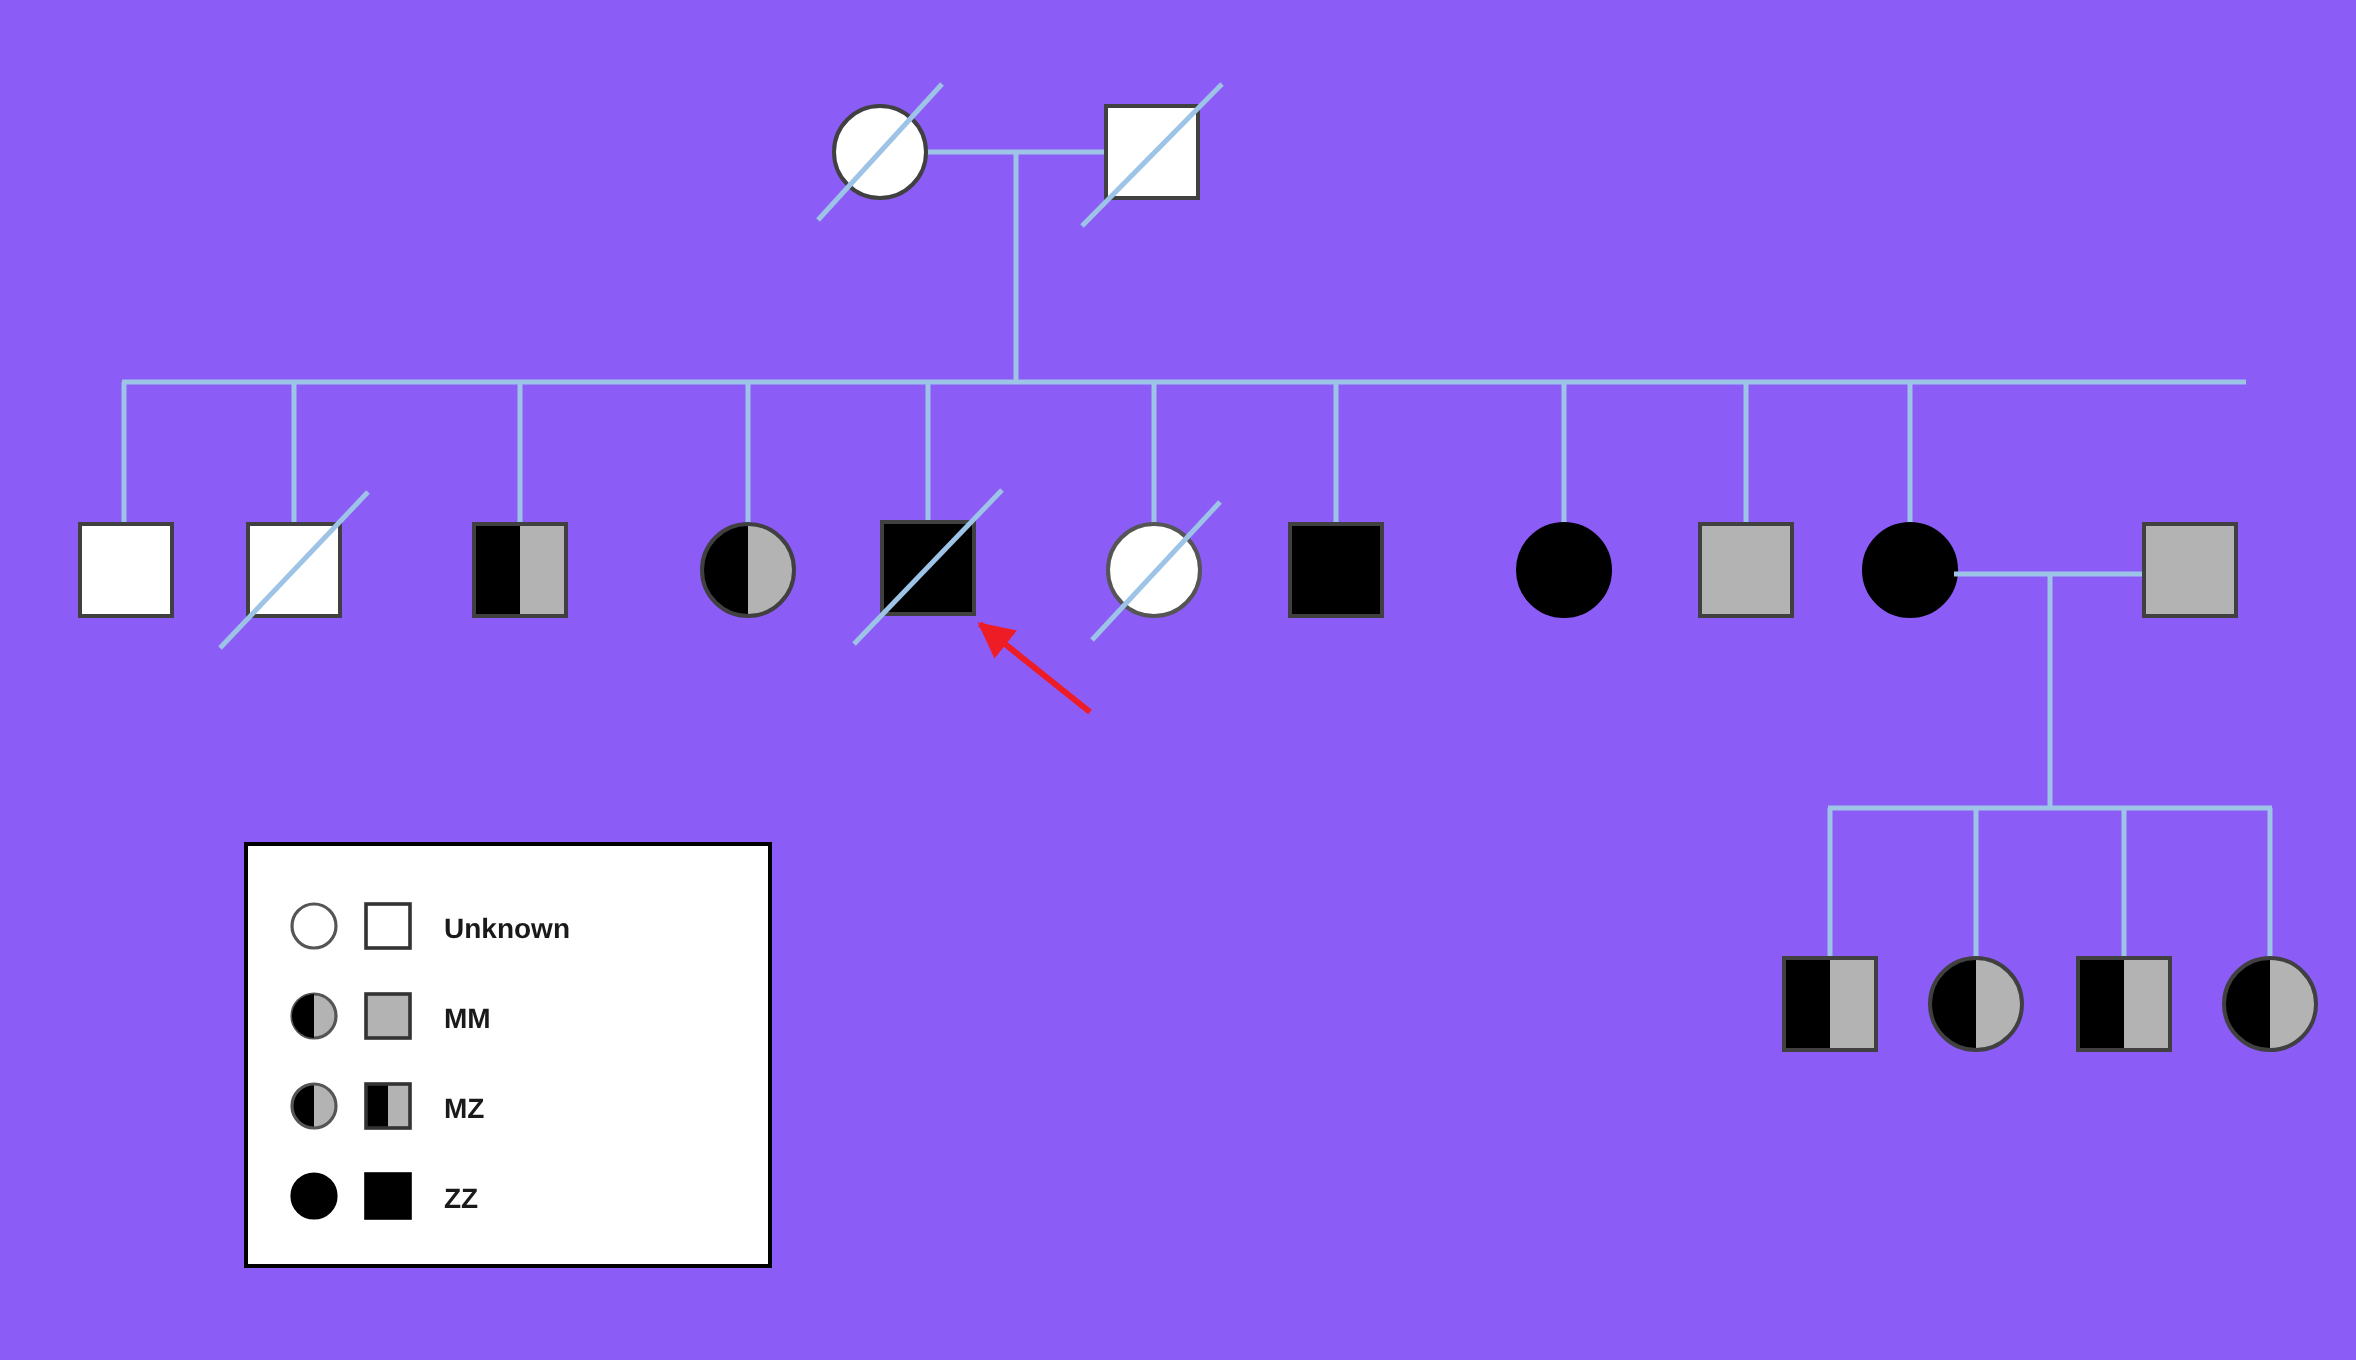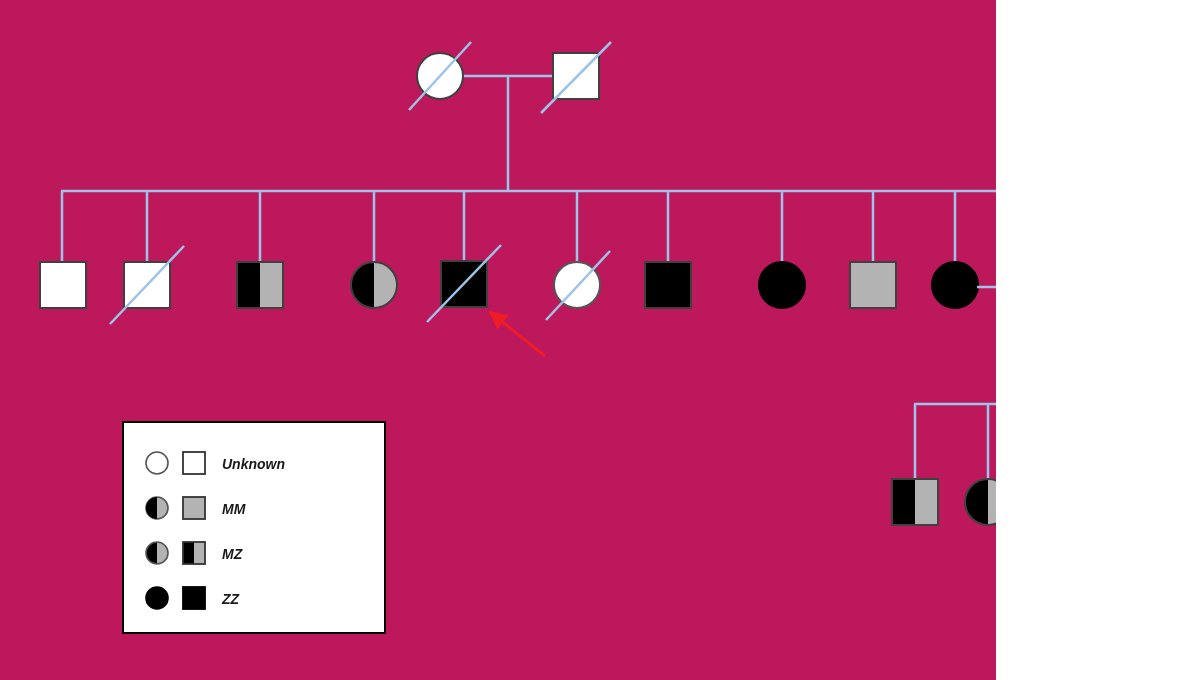--- a/index.html
+++ b/index.html
@@ -5,25 +5,24 @@
   html, body {
     margin: 0;
     padding: 0;
     background: #ffffff;
   }
   body {
     font-family: "Liberation Sans", sans-serif;
   }
   #pedigree-root {
     position: relative;
-    width: 996px;
+    width: 1178px;
     height: 680px;
-    background: #be185d;
+    background: #8b5cf6;
     overflow: hidden;
-    font-style: italic;
   }
   #pedigree-svg {
     position: absolute;
     left: 0;
     top: 0;
     width: 1178px;
     height: 680px;
   }
   .legend-label {
     font-family: "Liberation Sans", sans-serif;

